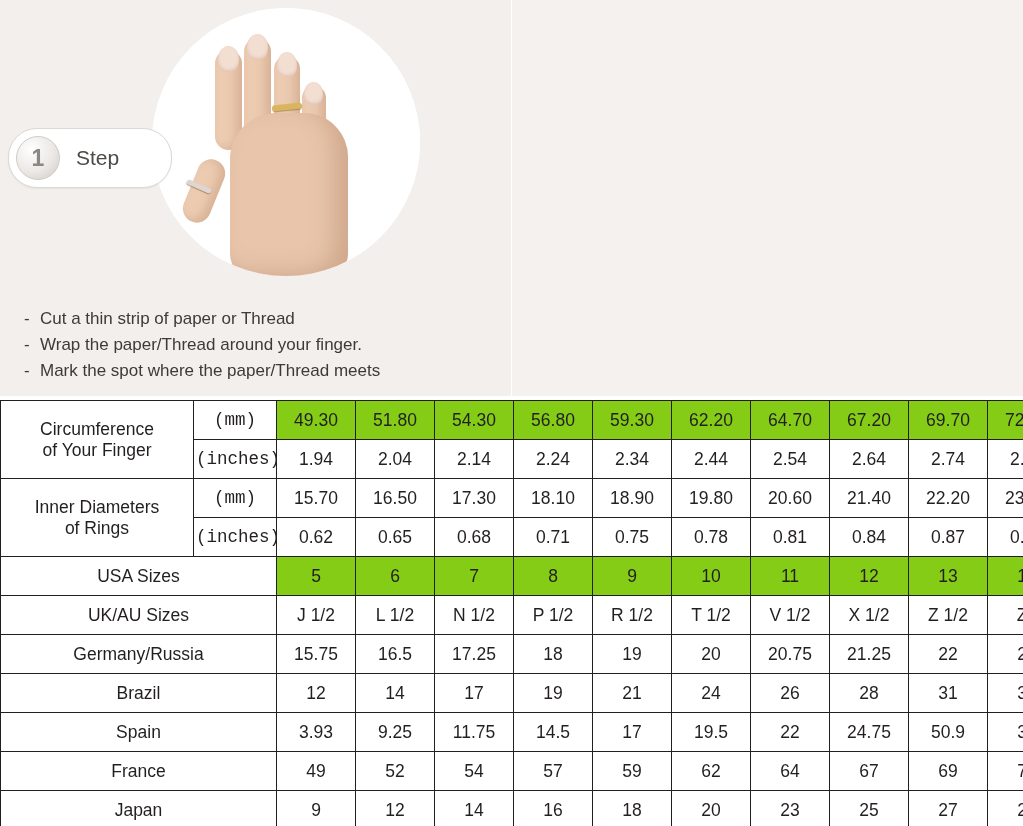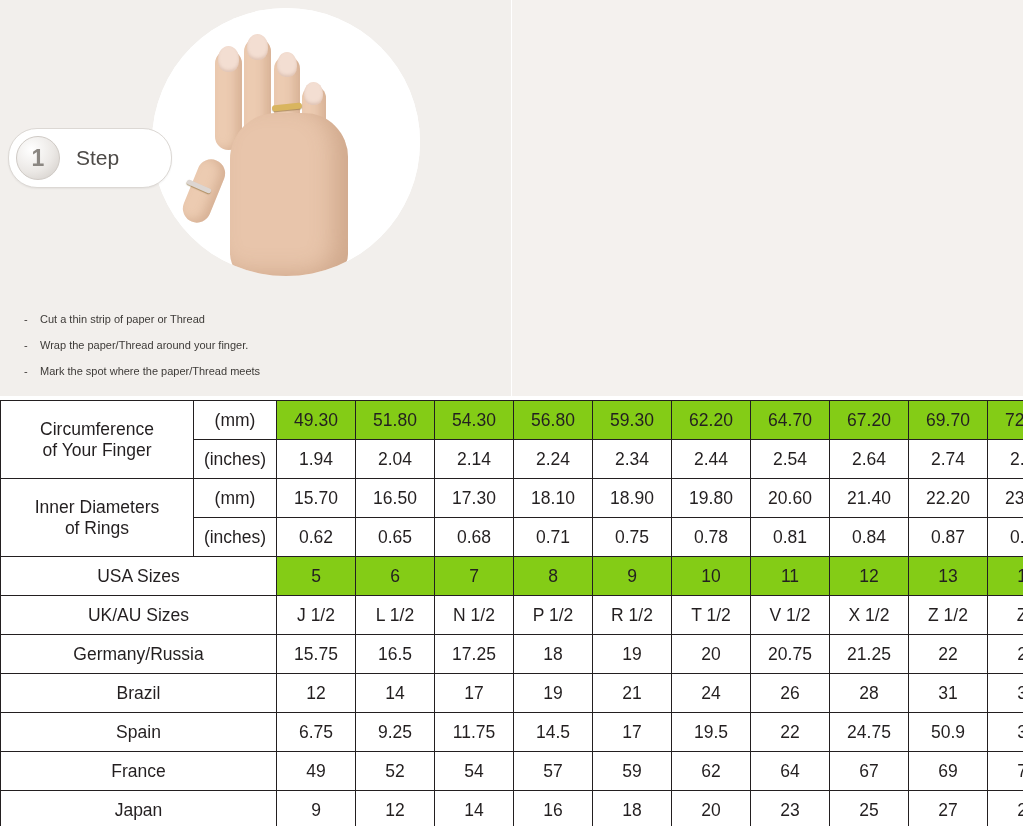--- a/index.html
+++ b/index.html
@@ -131,21 +131,21 @@
     margin-left: 16px;
     font-size: 21px;
     color: #4d4a47;
     white-space: nowrap;
   }
 
   
   .bullets {
     position: absolute;
     bottom: 12px;
-    font-size: 11px;
+    font-size: 17px;
     color: #3d3a37;
     line-height: 26px;
   }
   .bullets.left  { left: 24px; }
   .bullet-row { white-space: nowrap; }
   .bullet-dash { display: inline-block; width: 16px; }
 
   
   .table-wrap {
     position: absolute;
@@ -177,20 +177,21 @@
   td.rowlabel-left {
     text-align: left;
     padding-left: 7px;
     margin-left: 18px;
   }
   td.unit {
     width: 78px;
     text-align: left;
     padding-left: 5px;
     font-size: 17px;
+    font-family: Liberation Mono, monospace;
   }
   td.shaded {
     background: #84cc16;
   }
   td.datacol { width: 74px; }
 </style>
 </head>
 <body>
 
 <div class="page">
@@ -360,21 +361,21 @@
           <td class="datacol">21</td>
           <td class="datacol">24</td>
           <td class="datacol">26</td>
           <td class="datacol">28</td>
           <td class="datacol">31</td>
           <td class="datacol">33</td>
         </tr>
 
         <tr>
           <td class="rowlabel rowlabel-left" colspan="2">Spain</td>
-          <td class="datacol">6.75</td>
+          <td class="datacol">3.93</td>
           <td class="datacol">9.25</td>
           <td class="datacol">11.75</td>
           <td class="datacol">14.5</td>
           <td class="datacol">17</td>
           <td class="datacol">19.5</td>
           <td class="datacol">22</td>
           <td class="datacol">24.75</td>
           <td class="datacol">50.9</td>
           <td class="datacol">30</td>
         </tr>

